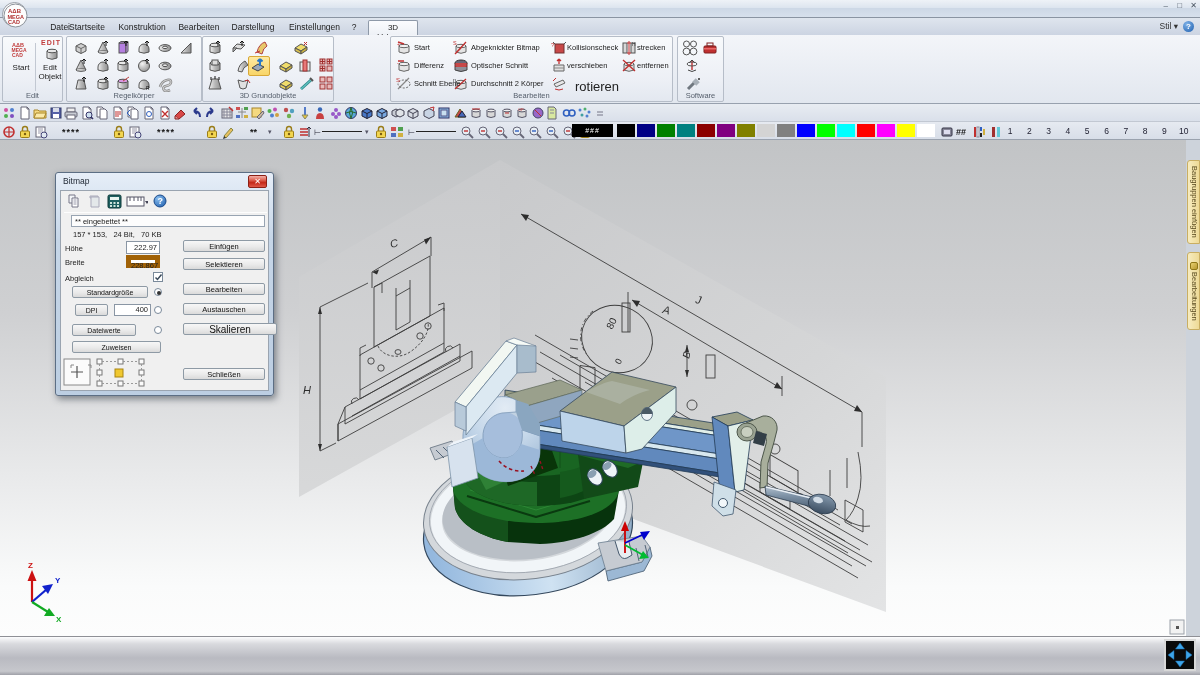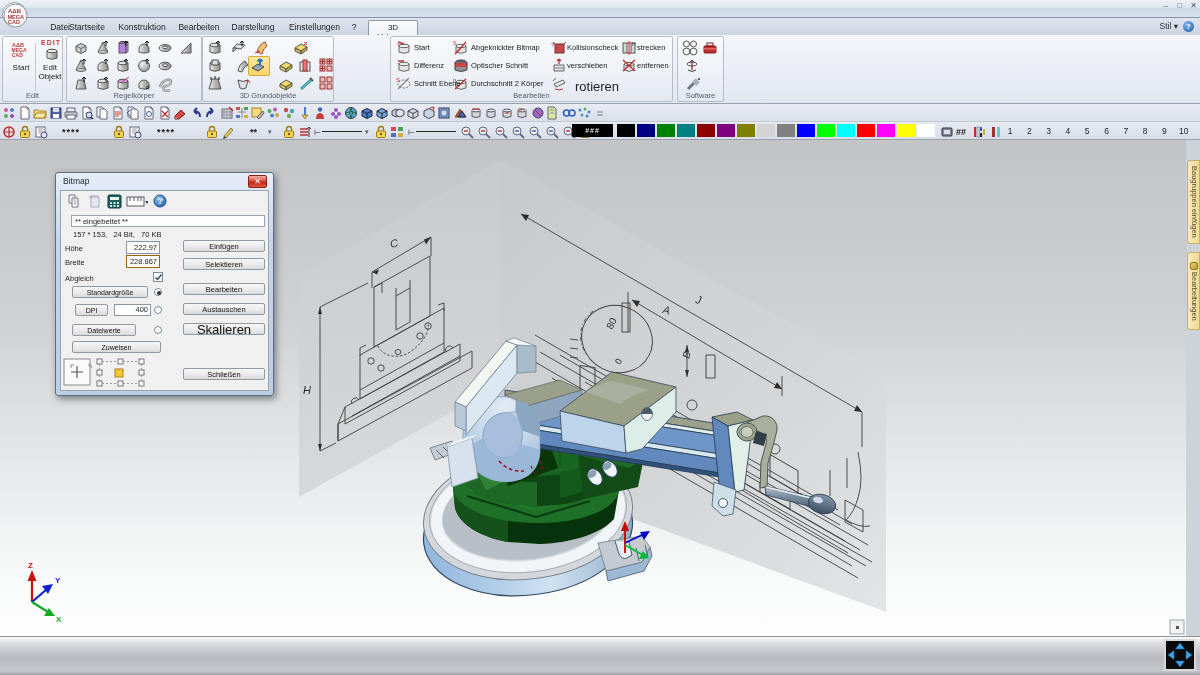--- a/index.html
+++ b/index.html
@@ -987,21 +987,21 @@
             <stop offset="1" stop-color="#1f5fae"></stop>
           </radialGradient>
         </defs>
       </svg>
       <div style="position:absolute;left:3px;top:21px;width:203px;height:1px;background:#d4d7da;border-bottom:1px solid #fdfdfd;"></div>
       <div style="position:absolute;left:10px;top:24px;width:194px;height:12px;background:#fdfdfd;border:1px solid #98a4b2;font-size:7.5px;color:#222;padding:1px 0 0 3px;">** eingebettet **</div>
       <div style="position:absolute;left:12px;top:39px;font-size:7.5px;color:#222;">157 * 153,&nbsp;&nbsp; 24 Bit,&nbsp;&nbsp; 70 KB</div>
       <div style="position:absolute;left:4px;top:53px;font-size:7.5px;color:#222;">Höhe</div>
       <div style="position:absolute;left:65px;top:50px;width:34px;height:13px;background:#fff;border:1px solid #8a96a4;font-size:7.5px;color:#222;text-align:right;padding:1px 2px 0 0;">222.97</div>
       <div style="position:absolute;left:4px;top:67px;font-size:7.5px;color:#222;">Breite</div>
-      <div style="position:absolute;left:65px;top:64px;width:34px;height:13px;background:#fff;border:1px solid #a16207;font-size:7.5px;color:#222;text-align:right;padding:1px 2px 0 0;">228.867</div>
+      <div style="position:absolute;left:65px;top:64px;width:34px;height:13px;background:#fff;border:5px solid #a16207;font-size:7.5px;color:#222;text-align:right;padding:1px 2px 0 0;">228.867</div>
       <div style="position:absolute;left:4px;top:83px;font-size:7.5px;color:#222;">Abgleich</div>
       <div style="position:absolute;left:92px;top:81px;width:10px;height:10px;background:#fff;border:1px solid #7a8a9a;"><svg width="9" height="9" viewBox="0 0 9 9">
           <path d="M1.5,4.5 L3.5,6.5 L7.5,1.5" fill="none" stroke="#3a4a5a" stroke-width="1.5"></path>
         </svg></div>
       <div class="btn" style="left:11px;top:95px;width:76px;height:12px;line-height:11px;font-size:7px;">Standardgröße</div>
       <div style="position:absolute;left:93px;top:97px;width:8px;height:8px;border-radius:50%;background:#fff;border:1px solid #7a8a9a;"></div>
       <div style="position:absolute;left:95.5px;top:99.5px;width:4px;height:4px;border-radius:50%;background:#333;"></div>
       <div class="btn" style="left:14px;top:113px;width:33px;height:12px;line-height:11px;font-size:7px;">DPI</div>
       <div style="position:absolute;left:53px;top:113px;width:37px;height:12px;background:#fff;border:1px solid #8a96a4;font-size:7.5px;color:#222;text-align:right;padding:0 2px 0 0;">400</div>
       <div style="position:absolute;left:93px;top:115px;width:8px;height:8px;border-radius:50%;background:#fff;border:1px solid #7a8a9a;"></div>
@@ -1022,16 +1022,16 @@
           <rect x="55" y="24" width="5" height="5"></rect>
           <rect x="76" y="24" width="5" height="5"></rect>
 </g>
 <path d="M39,4.5 l16,0 M60,4.5 l16,0 M39,26.5 l16,0 M60,26.5 l16,0 M36.5,7 l0,6 M36.5,18 l0,6 M78.5,7 l0,6 M78.5,18 l0,6" stroke="#999" stroke-dasharray="2,2" fill="none"></path>
 <rect x="52" y="12" width="8" height="8" fill="#f0c830" stroke="#a88410"></rect>
 </svg>
       <div class="btn" style="left:122px;top:49px;width:82px;height:12px;line-height:11px;font-size:7.5px;">Einfügen</div>
       <div class="btn" style="left:122px;top:67px;width:82px;height:12px;line-height:11px;font-size:7.5px;">Selektieren</div>
       <div class="btn" style="left:122px;top:92px;width:82px;height:12px;line-height:11px;font-size:7.5px;">Bearbeiten</div>
       <div class="btn" style="left:122px;top:112px;width:82px;height:12px;line-height:11px;font-size:7.5px;">Austauschen</div>
-      <div class="btn" style="left:122px;top:132px;width:82px;height:12px;line-height:11px;font-size:13px;">Skalieren</div>
+      <div class="btn" style="left:122px;top:132px;width:94px;height:12px;line-height:11px;font-size:10px;">Skalieren</div>
       <div class="btn" style="left:122px;top:177px;width:82px;height:12px;line-height:11px;font-size:7.5px;">Schließen</div>
     </div>
 </div>
 
 </body></html>

